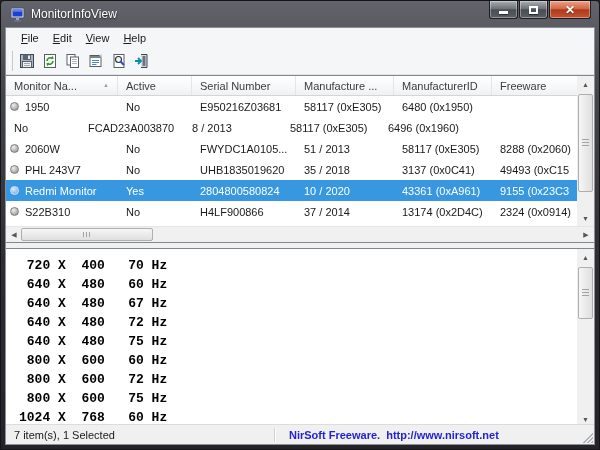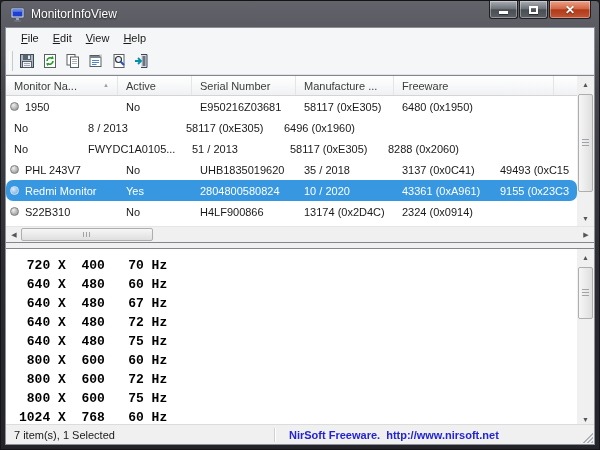--- a/index.html
+++ b/index.html
@@ -40,21 +40,21 @@
   
   .listpane{position:absolute;top:47px;left:0;right:0;height:168px;background:#fff;border:1px solid #82878f;border-left:none;border-right:none;}
   .lheader{position:absolute;top:0;left:0;right:17px;height:20px;display:flex;background:linear-gradient(180deg,#ffffff,#f6f7f8 60%,#f0f1f2);border-bottom:1px solid #d5d5d5;overflow:hidden;}
   .hcell{height:20px;display:flex;align-items:center;padding-left:8px;border-right:1px solid #e4e5e6;color:#3c3c3c;flex-shrink:0;position:relative;}
   .sort-arrow{position:absolute;right:8px;top:6px;font-size:6px;color:#9aa0a6;}
   .lrows{position:absolute;top:20px;left:0;right:17px;bottom:16px;overflow:hidden;}
   .lrow{height:21px;display:flex;align-items:center;}
   .lrow .cell{padding-left:8px;white-space:nowrap;overflow:hidden;flex-shrink:0;}
   .lrow .cell.first{padding-left:4px;display:flex;align-items:center;gap:6px;}
   .dot{width:9px;height:9px;border-radius:50%;background:radial-gradient(circle at 35% 30%,#efefef,#a8a8a8 70%,#8e8e8e);border:1px solid #7f7f7f;flex-shrink:0;}
-  .lrow.sel{background:var(--sel);color:#fff;border-radius:7px;}
+  .lrow.sel{background:var(--sel);color:#fff;}
   .lrow.sel .dot{background:radial-gradient(circle at 35% 30%,#dcebfa,#8cb8e2 70%,#6fa3d6);border-color:#cfe3f6;}
 
   
   .sb{background:#f0f0f0;}
   .sb-btn{display:flex;align-items:center;justify-content:center;color:#53575c;font-size:7px;background:#f0f0f0;}
   .sb-thumb{background:linear-gradient(90deg,#f6f6f6,#dfdfdf);border:1px solid #aeaeae;border-radius:2px;position:relative;}
   .sb-thumb.h{background:linear-gradient(180deg,#f6f6f6,#dfdfdf);}
   .grip-v{position:absolute;left:3px;right:3px;top:50%;height:7px;margin-top:-4px;background:repeating-linear-gradient(180deg,#9fa4a9 0 1px,transparent 1px 3px);}
   .grip-h{position:absolute;top:3px;bottom:3px;left:50%;width:7px;margin-left:-4px;background:repeating-linear-gradient(90deg,#9fa4a9 0 1px,transparent 1px 3px);}
 
@@ -192,42 +192,50 @@
           </div>
           <div class="hcell" style="width: 74px;">
             <span>Active</span>
           </div>
           <div class="hcell" style="width: 104px;">
             <span>Serial Number</span>
           </div>
           <div class="hcell" style="width: 98px;">
             <span>Manufacture ...</span>
           </div>
+          <div class="hcell" style="width: 98px;">
+            <span>ManufacturerID</span>
+          </div>
           <div class="hcell" style="width: 160px;">
             <span>Freeware</span>
           </div>
         </div>
       <div class="lrows">
           <div class="lrow">
             <div class="cell first" style="width: 112px;">
               <span class="dot"></span>
               <span>1950</span>
             </div>
             <div class="cell" style="width: 74px;">No</div>
             <div class="cell" style="width: 104px;">E950216Z03681</div>
             <div class="cell" style="width: 98px;">58117 (0xE305)</div>
             <div class="cell" style="width: 160px;">6480 (0x1950)</div>
           </div>
           <div class="lrow">
             <div class="cell" style="width: 74px;">No</div>
+            <div class="cell" style="width: 104px;">FCAD23A003870</div>
             <div class="cell" style="width: 98px;">8 / 2013</div>
             <div class="cell" style="width: 98px;">58117 (0xE305)</div>
             <div class="cell" style="width: 160px;">6496 (0x1960)</div>
           </div>
           <div class="lrow">
+            <div class="cell first" style="width: 112px;">
+              <span class="dot"></span>
+              <span>2060W</span>
+            </div>
             <div class="cell" style="width: 74px;">No</div>
             <div class="cell" style="width: 104px;">FWYDC1A0105...</div>
             <div class="cell" style="width: 98px;">51 / 2013</div>
             <div class="cell" style="width: 98px;">58117 (0xE305)</div>
             <div class="cell" style="width: 160px;">8288 (0x2060)</div>
           </div>
           <div class="lrow">
             <div class="cell first" style="width: 112px;">
               <span class="dot"></span>
               <span>PHL 243V7</span>
@@ -249,20 +257,21 @@
             <div class="cell" style="width: 98px;">43361 (0xA961)</div>
             <div class="cell" style="width: 160px;">9155 (0x23C3</div>
           </div>
           <div class="lrow">
             <div class="cell first" style="width: 112px;">
               <span class="dot"></span>
               <span>S22B310</span>
             </div>
             <div class="cell" style="width: 74px;">No</div>
             <div class="cell" style="width: 104px;">H4LF900866</div>
+            <div class="cell" style="width: 98px;">37 / 2014</div>
             <div class="cell" style="width: 98px;">13174 (0x2D4C)</div>
             <div class="cell" style="width: 160px;">2324 (0x0914)</div>
           </div>
         </div>
 
       <div class="vscroll-top sb">
         <div class="sb-btn up">▲</div>
         <div class="sb-thumb vthumb1">
             <div class="grip-v"></div>
           </div>

